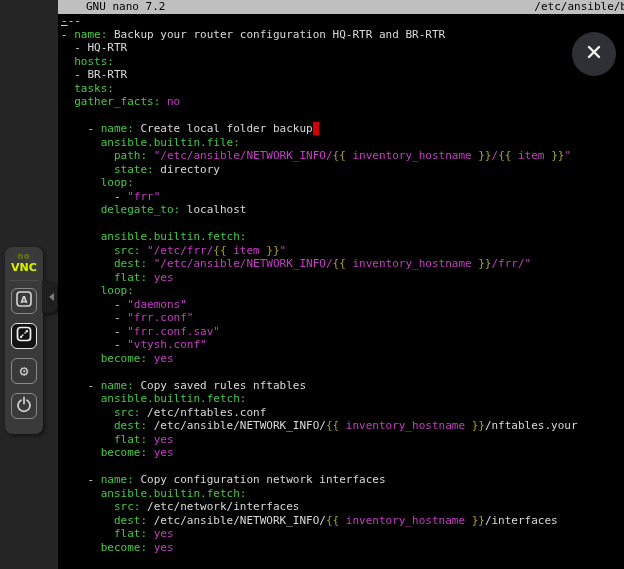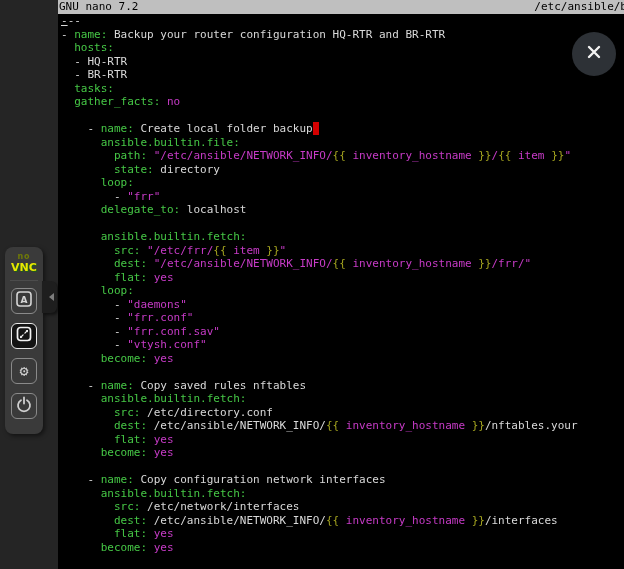--- a/index.html
+++ b/index.html
@@ -10,21 +10,21 @@
   
   #terminal{
     position:absolute;left:58px;top:0;width:566px;height:569px;
     background:var(--terminal_bg,#000);
   }
   #titlebar{
     position:relative;height:14px;background:var(--titlebar_bg,#bfbfbf);
     color:#000;font:11px/14px "DejaVu Sans Mono",monospace;overflow:hidden;
     white-space:nowrap;
   }
-  #titlebar .app{position:absolute;left:1px;top:0;}
+  #titlebar .app{position:absolute;left:28px;top:0;}
   #titlebar .path{position:absolute;right:-3px;top:0;}
   #editor{position:absolute;left:0;top:14px;right:0;bottom:0;overflow:hidden;padding-left:3px;}
   .ln{height:13.5px;white-space:pre;font:11px/13.5px "DejaVu Sans Mono",monospace;}
   .seg-p{color:var(--plain,#d9d9d9);}
   .seg-k{color:var(--key,#46c846);margin-top:16px;}
   .seg-s{color:var(--string,#c73bc7);}
   .seg-b{color:var(--brace,#a3a31f);}
   .seg-u{color:var(--plain,#d9d9d9);text-decoration:underline;}
   .seg-c{background:var(--cursor,#d40000);color:transparent;}
   
@@ -67,22 +67,22 @@
 <div id="screen">
 
   <div id="terminal">
     <div id="titlebar">
       <span class="app">GNU nano 7.2</span>
       <span class="path">/etc/ansible/b</span>
     </div>
     <div id="editor">
         <div class="ln"><span class="seg-u">-</span><span class="seg-p">--</span></div>
         <div class="ln"><span class="seg-p">- </span><span class="seg-k">name:</span><span class="seg-p"> Backup your router configuration HQ-RTR and BR-RTR</span></div>
+        <div class="ln"><span class="seg-p">  - HQ-RTR</span></div>
         <div class="ln"><span class="seg-p">  </span><span class="seg-k">hosts:</span></div>
-        <div class="ln"><span class="seg-p">  - HQ-RTR</span></div>
         <div class="ln"><span class="seg-p">  - BR-RTR</span></div>
         <div class="ln"><span class="seg-p">  </span><span class="seg-k">tasks:</span></div>
         <div class="ln"><span class="seg-p">  </span><span class="seg-k">gather_facts:</span><span class="seg-p"> </span><span class="seg-s">no</span></div>
         <div class="ln"></div>
         <div class="ln"><span class="seg-p">    - </span><span class="seg-k">name:</span><span class="seg-p"> Create local folder backup</span><span class="seg-c"> </span></div>
         <div class="ln"><span class="seg-p">      </span><span class="seg-k">ansible.builtin.file:</span></div>
         <div class="ln"><span class="seg-p">        </span><span class="seg-k">path:</span><span class="seg-p"> </span><span class="seg-s">"/etc/ansible/NETWORK_INFO/</span><span class="seg-b">{{</span><span class="seg-s"> inventory_hostname </span><span class="seg-b">}}</span><span class="seg-s">/</span><span class="seg-b">{{</span><span class="seg-s"> item </span><span class="seg-b">}}</span><span class="seg-s">"</span></div>
         <div class="ln"><span class="seg-p">        </span><span class="seg-k">state:</span><span class="seg-p"> directory</span></div>
         <div class="ln"><span class="seg-p">      </span><span class="seg-k">loop:</span></div>
         <div class="ln"><span class="seg-p">        - </span><span class="seg-s">"frr"</span></div>
@@ -94,21 +94,21 @@
         <div class="ln"><span class="seg-p">        </span><span class="seg-k">flat:</span><span class="seg-p"> </span><span class="seg-s">yes</span></div>
         <div class="ln"><span class="seg-p">      </span><span class="seg-k">loop:</span></div>
         <div class="ln"><span class="seg-p">        - </span><span class="seg-s">"daemons"</span></div>
         <div class="ln"><span class="seg-p">        - </span><span class="seg-s">"frr.conf"</span></div>
         <div class="ln"><span class="seg-p">        - </span><span class="seg-s">"frr.conf.sav"</span></div>
         <div class="ln"><span class="seg-p">        - </span><span class="seg-s">"vtysh.conf"</span></div>
         <div class="ln"><span class="seg-p">      </span><span class="seg-k">become:</span><span class="seg-p"> </span><span class="seg-s">yes</span></div>
         <div class="ln"></div>
         <div class="ln"><span class="seg-p">    - </span><span class="seg-k">name:</span><span class="seg-p"> Copy saved rules nftables</span></div>
         <div class="ln"><span class="seg-p">      </span><span class="seg-k">ansible.builtin.fetch:</span></div>
-        <div class="ln"><span class="seg-p">        </span><span class="seg-k">src:</span><span class="seg-p"> /etc/directory.conf</span></div>
+        <div class="ln"><span class="seg-p">        </span><span class="seg-k">src:</span><span class="seg-p"> /etc/nftables.conf</span></div>
         <div class="ln"><span class="seg-p">        </span><span class="seg-k">dest:</span><span class="seg-p"> /etc/ansible/NETWORK_INFO/</span><span class="seg-b">{{</span><span class="seg-s"> inventory_hostname </span><span class="seg-b">}}</span><span class="seg-p">/nftables.your</span></div>
         <div class="ln"><span class="seg-p">        </span><span class="seg-k">flat:</span><span class="seg-p"> </span><span class="seg-s">yes</span></div>
         <div class="ln"><span class="seg-p">      </span><span class="seg-k">become:</span><span class="seg-p"> </span><span class="seg-s">yes</span></div>
         <div class="ln"></div>
         <div class="ln"><span class="seg-p">    - </span><span class="seg-k">name:</span><span class="seg-p"> Copy configuration network interfaces</span></div>
         <div class="ln"><span class="seg-p">      </span><span class="seg-k">ansible.builtin.fetch:</span></div>
         <div class="ln"><span class="seg-p">        </span><span class="seg-k">src:</span><span class="seg-p"> /etc/network/interfaces</span></div>
         <div class="ln"><span class="seg-p">        </span><span class="seg-k">dest:</span><span class="seg-p"> /etc/ansible/NETWORK_INFO/</span><span class="seg-b">{{</span><span class="seg-s"> inventory_hostname </span><span class="seg-b">}}</span><span class="seg-p">/interfaces</span></div>
         <div class="ln"><span class="seg-p">        </span><span class="seg-k">flat:</span><span class="seg-p"> </span><span class="seg-s">yes</span></div>
         <div class="ln"><span class="seg-p">      </span><span class="seg-k">become:</span><span class="seg-p"> </span><span class="seg-s">yes</span></div>

